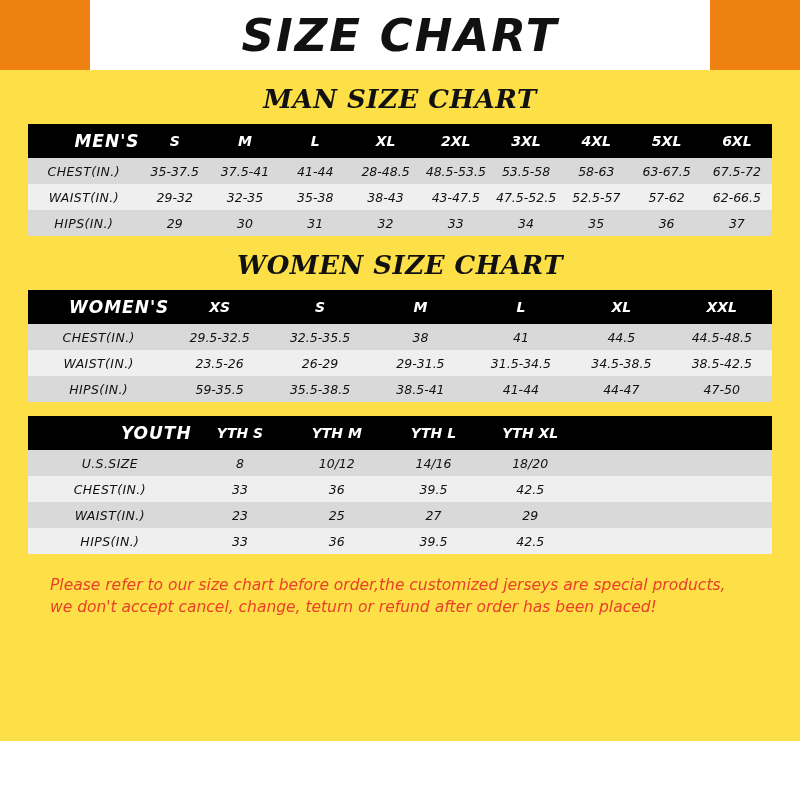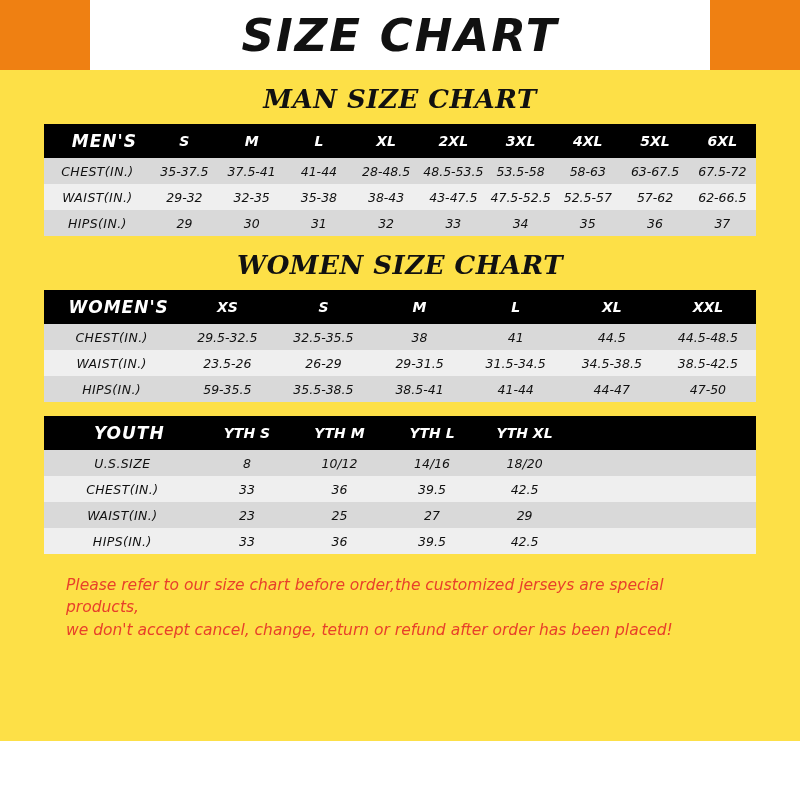--- a/index.html
+++ b/index.html
@@ -43,21 +43,21 @@
     font-family: "DejaVu Sans", sans-serif;
     font-weight: bold;
     font-size: 45px;
     letter-spacing: 2px;
     color: #111111;
     line-height: 1;
     white-space: nowrap;
   }
   
   .content {
-    padding: 0 44px;
+    padding: 0 28px;
     box-sizing: border-box;
   }
   .section {
     margin-top: 14px;
   }
   .section-title {
     text-align: center;
     font-family: "DejaVu Serif", serif;
     font-weight: bold;
     font-size: 26px;
@@ -82,21 +82,21 @@
     white-space: nowrap;
   }
   table.size-table thead th {
     background: #000000;
     color: #ffffff;
     font-weight: bold;
     font-size: 14px;
     height: 34px;
   }
   table.size-table thead th.row-label {
-    text-align: center;
+    text-align: right;
     padding-left: 14px;
     font-size: 17px;
     letter-spacing: 1px;
   }
   table.size-table tbody tr.odd td {
     background: #d9d9d9;
   }
   table.size-table tbody tr.even td {
     background: #efefef;
   }

